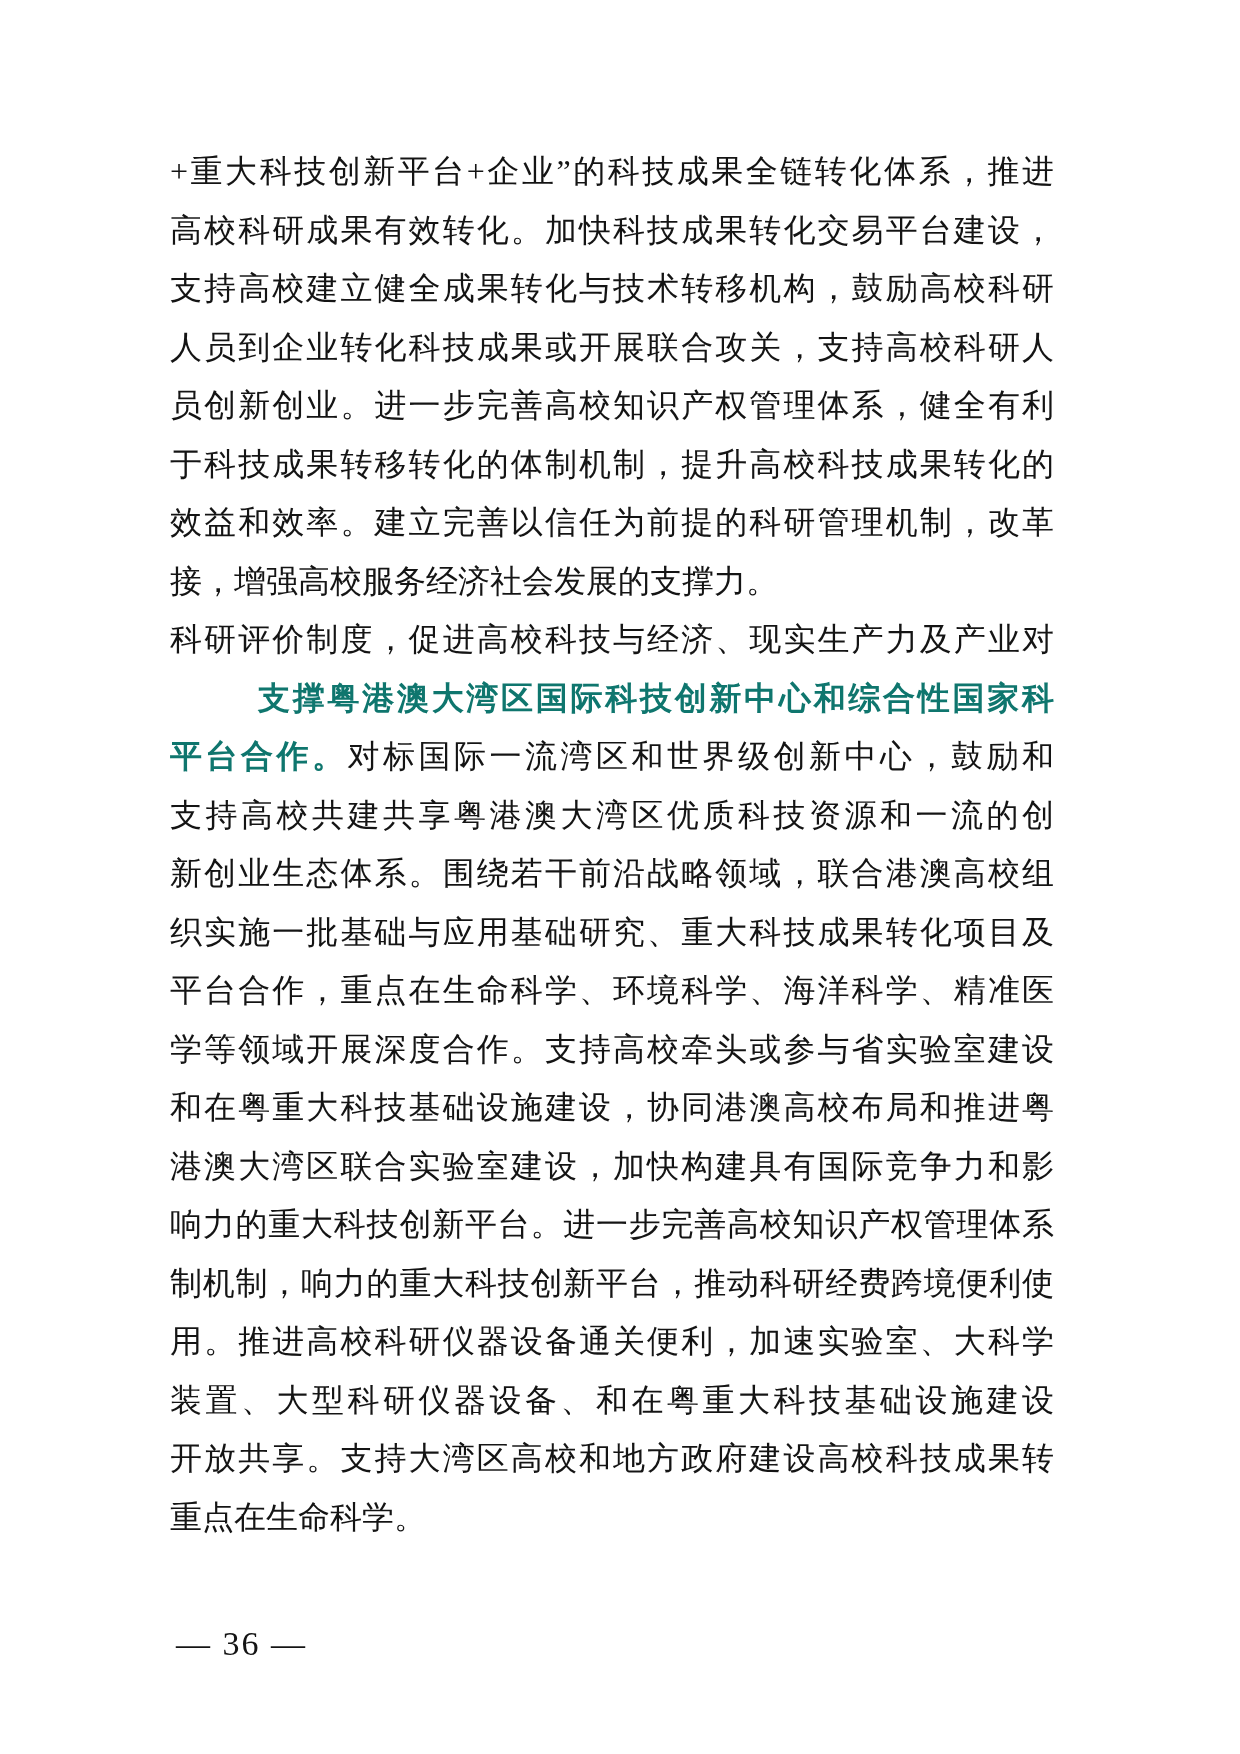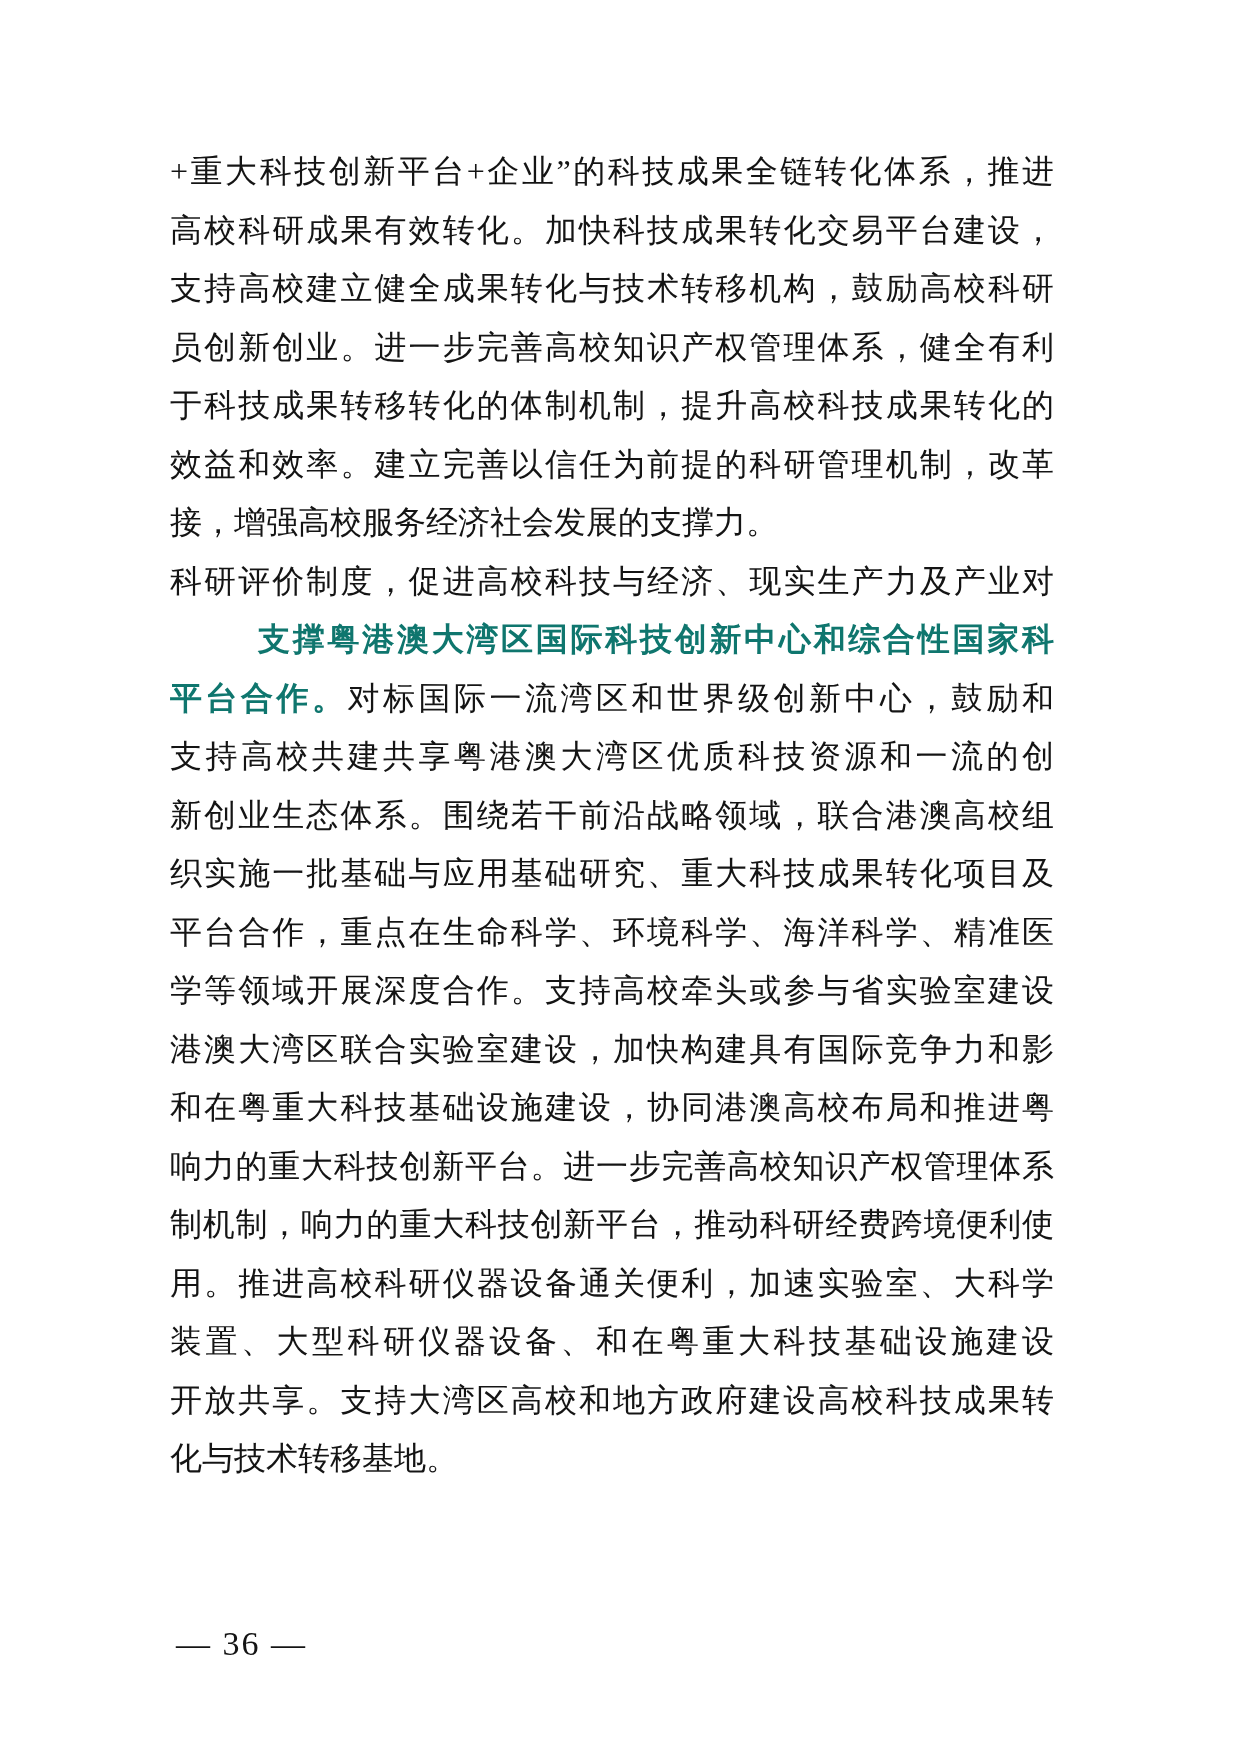--- a/index.html
+++ b/index.html
@@ -52,35 +52,36 @@
   }
 </style>
 </head>
 <body>
 
 <div class="page">
   <div class="document-body">
       <div class="line"><span class="seg">+重大科技创新平台+企业”的科技成果全链转化体系，推进</span></div>
       <div class="line"><span class="seg">高校科研成果有效转化。加快科技成果转化交易平台建设，</span></div>
       <div class="line"><span class="seg">支持高校建立健全成果转化与技术转移机构，鼓励高校科研</span></div>
+      <div class="line"><span class="seg">人员到企业转化科技成果或开展联合攻关，支持高校科研人</span></div>
       <div class="line"><span class="seg">员创新创业。进一步完善高校知识产权管理体系，健全有利</span></div>
       <div class="line"><span class="seg">于科技成果转移转化的体制机制，提升高校科技成果转化的</span></div>
       <div class="line"><span class="seg">效益和效率。建立完善以信任为前提的科研管理机制，改革</span></div>
       <div class="line para-end"><span class="seg">接，增强高校服务经济社会发展的支撑力。</span></div>
       <div class="line"><span class="seg">科研评价制度，促进高校科技与经济、现实生产力及产业对</span></div>
       <div class="line indent"><span class="seg bold">支撑粤港澳大湾区国际科技创新中心和综合性国家科</span></div>
       <div class="line"><span class="seg bold">平台合作。</span><span class="seg">对标国际一流湾区和世界级创新中心，鼓励和</span></div>
       <div class="line"><span class="seg">支持高校共建共享粤港澳大湾区优质科技资源和一流的创</span></div>
       <div class="line"><span class="seg">新创业生态体系。围绕若干前沿战略领域，联合港澳高校组</span></div>
       <div class="line"><span class="seg">织实施一批基础与应用基础研究、重大科技成果转化项目及</span></div>
       <div class="line"><span class="seg">平台合作，重点在生命科学、环境科学、海洋科学、精准医</span></div>
       <div class="line"><span class="seg">学等领域开展深度合作。支持高校牵头或参与省实验室建设</span></div>
+      <div class="line"><span class="seg">和在粤重大科技基础设施建设，协同港澳高校布局和推进粤</span></div>
       <div class="line"><span class="seg">港澳大湾区联合实验室建设，加快构建具有国际竞争力和影</span></div>
-      <div class="line"><span class="seg">和在粤重大科技基础设施建设，协同港澳高校布局和推进粤</span></div>
       <div class="line"><span class="seg">响力的重大科技创新平台。进一步完善高校知识产权管理体系</span></div>
       <div class="line"><span class="seg">制机制，响力的重大科技创新平台，推动科研经费跨境便利使</span></div>
       <div class="line"><span class="seg">用。推进高校科研仪器设备通关便利，加速实验室、大科学</span></div>
       <div class="line"><span class="seg">装置、大型科研仪器设备、和在粤重大科技基础设施建设</span></div>
       <div class="line"><span class="seg">开放共享。支持大湾区高校和地方政府建设高校科技成果转</span></div>
-      <div class="line para-end"><span class="seg">化与技术转移基地。</span></div>
+      <div class="line para-end"><span class="seg">重点在生命科学。</span></div>
     </div>
   <div class="page-number">— 36 —</div>
 </div>
 
 </body></html>

